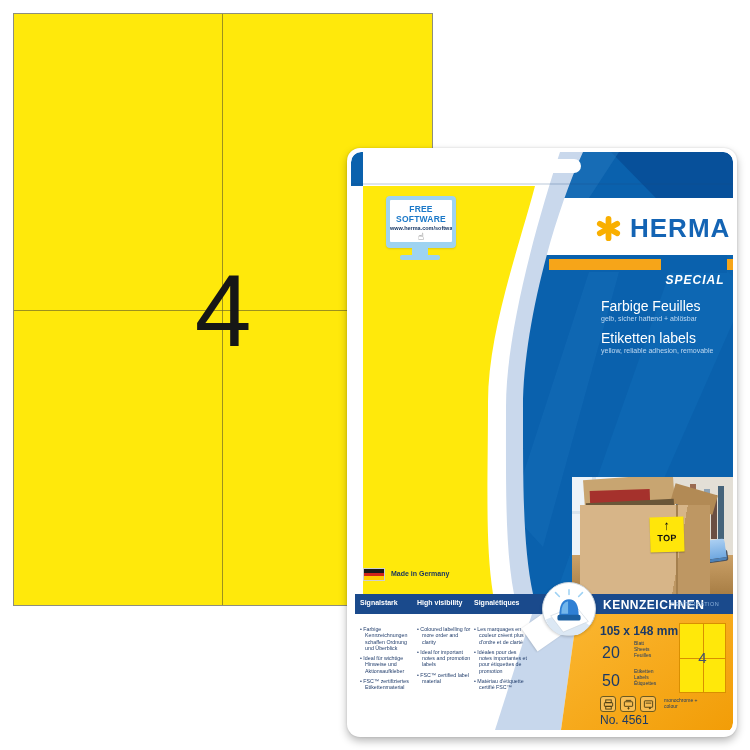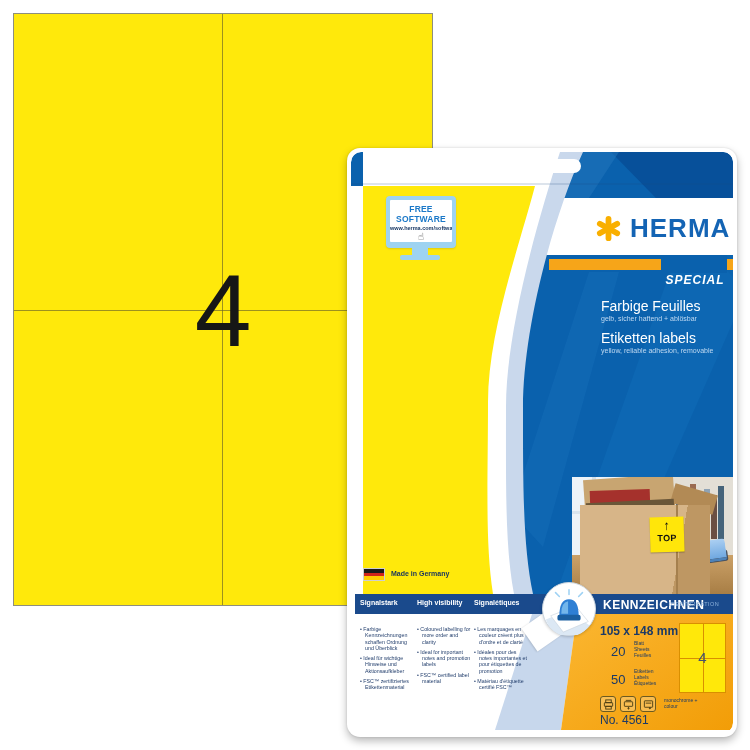--- a/index.html
+++ b/index.html
@@ -74,21 +74,21 @@
   .bcol{position:absolute;top:474px;width:55px;font-size:5.3px;line-height:6.3px;color:#25406E;}
   .b-item{padding-left:5px;text-indent:-5px;margin-bottom:4px;}
   .b-item::before{content:"• ";}
   
   .beacon-flap{position:absolute;left:176px;top:466px;width:28px;height:28px;background:#fff;
                transform:rotate(55deg);box-shadow:0 1px 2px rgba(0,0,0,.15);}
   .beacon{position:absolute;left:191px;top:430px;width:54px;height:54px;border-radius:50%;background:#fff;
           border:1px solid #ccd6e0;box-sizing:border-box;box-shadow:0 1px 3px rgba(0,0,0,.2);}
   
   .spec-size{position:absolute;left:249px;top:472px;font-size:12px;font-weight:700;color:#1C3A66;}
-  .spec-num{position:absolute;font-size:13px;color:#1C3A66;margin-left:9px;}
+  .spec-num{position:absolute;font-size:16px;color:#1C3A66;}
   .spec-units{position:absolute;font-size:5px;line-height:5.8px;color:#1C3A66;}
   .print-icons{position:absolute;left:249px;top:544px;display:flex;gap:4px;}
   .picon{width:16px;height:16px;border:1px solid #6b5a20;border-radius:3px;background:rgba(255,255,255,.25);
          display:flex;align-items:center;justify-content:center;box-sizing:border-box;}
   .print-note{position:absolute;left:313px;top:545px;width:34px;font-size:5px;line-height:6px;color:#1C3A66;}
   .order-no{position:absolute;left:249px;top:561px;font-size:12px;font-weight:500;color:#1C3A66;}
   .diagram{position:absolute;left:328px;top:471px;width:47px;height:70px;background:#FFE80A;
            border:1px solid #D98F00;box-sizing:border-box;}
   .diagram .dv{position:absolute;left:50%;top:0;width:1px;height:100%;background:#D98F00;}
   .diagram .dh{position:absolute;top:50%;left:0;height:1px;width:100%;background:#D98F00;}

